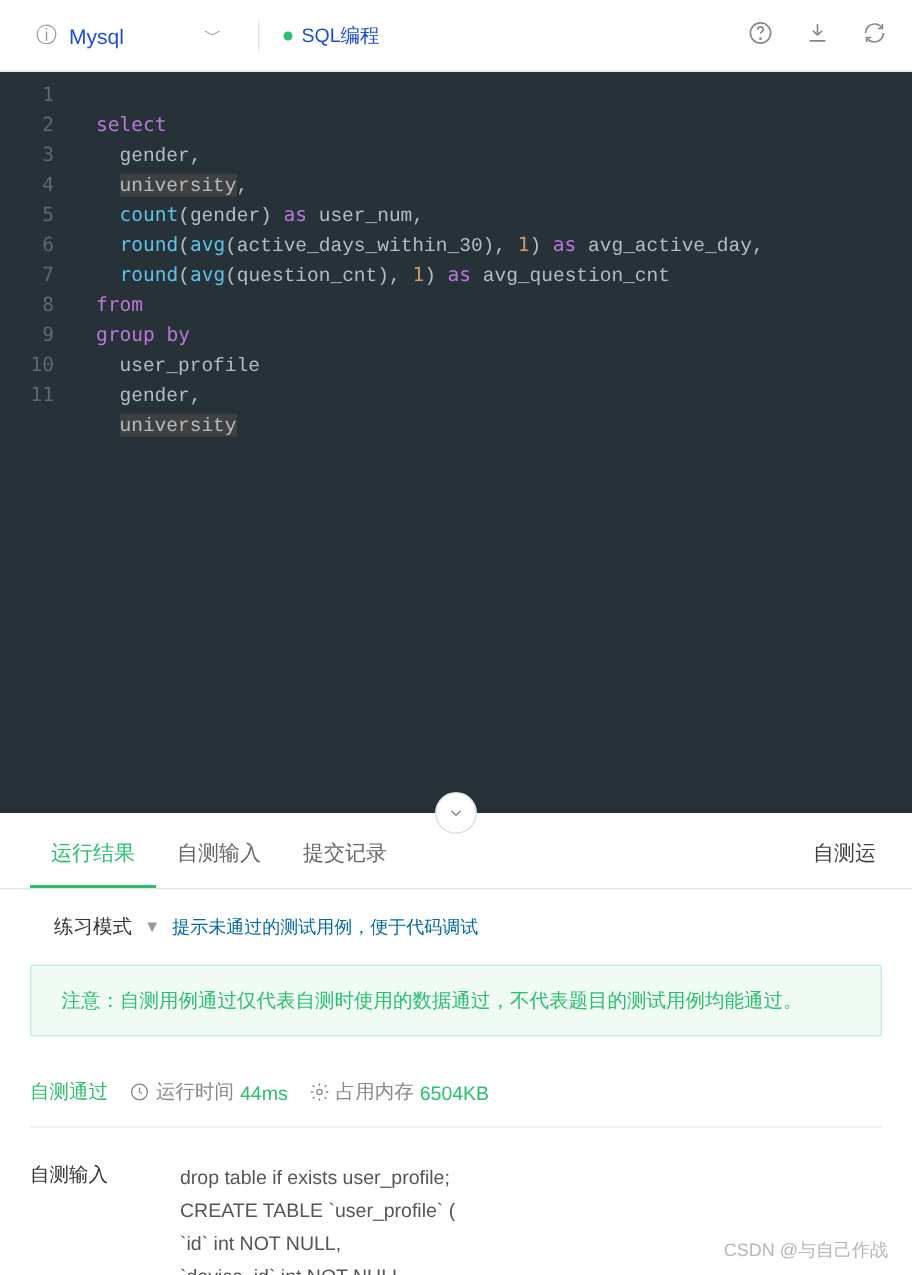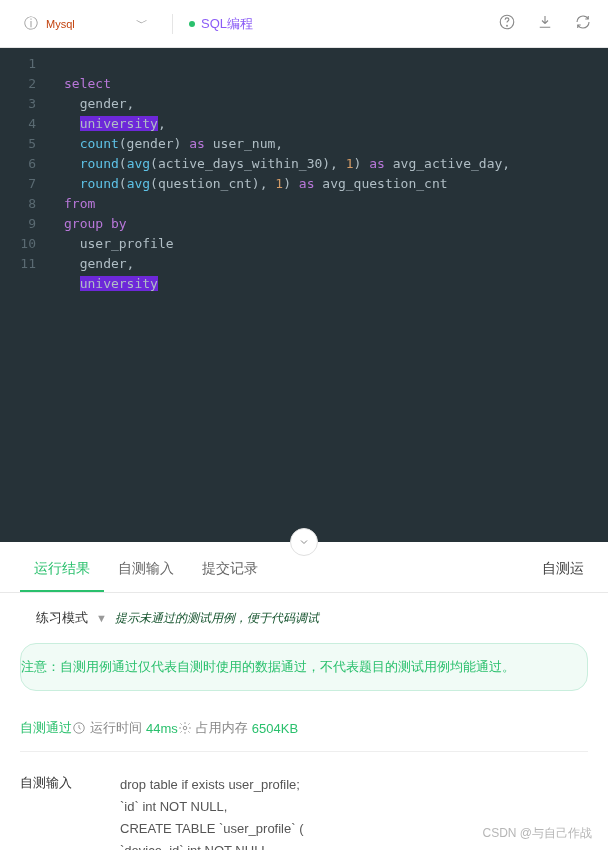--- a/index.html
+++ b/index.html
@@ -1,55 +1,55 @@
 <!DOCTYPE html>
 <html><head>
   <meta charset="utf-8">
   <style>
     * { margin: 0; padding: 0; box-sizing: border-box; }
     body { font-family: -apple-system, "PingFang SC", "Microsoft YaHei", sans-serif; font-size: 13px; width: 608px; height: 850px; overflow: hidden; background: #fff; position: relative; }
     
     .top-bar { height: 48px; display: flex; align-items: center; padding: 0 16px; border-bottom: 1px solid #e5e5e5; gap: 16px; background: #fff; }
     .lang-select { display: flex; align-items: center; gap: 8px; padding: 4px 8px; cursor: pointer; min-width: 140px; }
     .lang-select .info-icon { color: #999; font-size: 14px; }
-    .lang-select .label { color: #c2410c; font-size: 11px; flex: 1; }
+    .lang-select .label { color: #1d4ed8; font-size: 14px; flex: 1; }
     .lang-select .chevron { color: #999; font-size: 12px; }
-    .tab-indicator { display: flex; align-items: center; gap: 6px; color: #8b5cf6; font-size: 13px; }
+    .tab-indicator { display: flex; align-items: center; gap: 6px; color: #1d4ed8; font-size: 13px; }
     .tab-indicator .dot { width: 6px; height: 6px; border-radius: 50%; background: #2ac06d; }
     .top-bar .spacer { flex: 1; }
     .top-icons { display: flex; gap: 20px; color: #888; }
     .top-icons svg { width: 18px; height: 18px; }
     
     .editor { background: #263238; color: #ccc; height: 494px; font-family: Consolas, Monaco, monospace; font-size: 13px; position: relative; overflow: hidden; }
     .editor .gutter { position: absolute; left: 0; top: 0; width: 50px; padding-top: 6px; text-align: right; color: #5a6a72; }
     .editor .gutter div { height: 20px; line-height: 20px; padding-right: 14px; }
     .editor .code { position: absolute; left: 50px; top: 4px; padding-top: 22px; padding-left: 14px; }
     .editor .code .line { height: 20px; line-height: 20px; white-space: pre; }
     .k { color: #b877d9; } 
     .f { color: #5ec2e6; } 
     .n { color: #d19a66; } 
-    .hl { background: #6d28d9; }
-    .w { color: #b0bec5; }
+    .hl { background: #404040; }
+    .w { color: #b0bec5; font-family: Liberation Mono, monospace; }
     
     .collapse-btn { width: 28px; height: 28px; border-radius: 50%; background: #fff; border: 1px solid #e0e0e0; position: absolute; left: 50%; top: 528px; transform: translateX(-50%); display: flex; align-items: center; justify-content: center; color: #888; z-index: 10; }
     
     .tabs { display: flex; border-bottom: 1px solid #e8e8e8; padding: 0 20px; margin-top: 6px; }
     .tabs .tab { padding: 12px 14px; color: #666; font-size: 14px; cursor: pointer; border-bottom: 2px solid transparent; }
     .tabs .tab.active { color: #2ac06d; border-bottom-color: #2ac06d; }
     .tabs .spacer { flex: 1; }
     .tabs .run-btn { padding: 12px 4px; color: #404040; font-size: 14px; }
     
     .mode-row { padding: 16px 36px; display: flex; align-items: center; gap: 8px; }
     .mode-label { font-weight: 500; color: #333; }
     .mode-chevron { color: #999; font-size: 11px; }
-    .mode-hint { color: #14532d; font-size: 12px; font-style: italic; }
+    .mode-hint { color: #0369a1; font-size: 12px; }
     
-    .notice-box { margin: 0 20px 14px; padding: 14px 0; background: #f1fbf6; border: 1px solid #c9eedd; border-radius: 16px; color: #2ac06d; font-size: 13px; }
+    .notice-box { margin: 0 20px 14px; padding: 14px 20px; background: #f1fbf6; border: 1px solid #c9eedd; border-radius: 2px; color: #2ac06d; font-size: 13px; }
     
-    .pass-row { margin: 0 20px 14px; padding: 14px 0; border-bottom: 1px solid #eee; display: flex; align-items: flex-end; gap: 0; font-size: 13px; }
+    .pass-row { margin: 0 20px 14px; padding: 14px 0; border-bottom: 1px solid #eee; display: flex; align-items: flex-end; gap: 14px; font-size: 13px; }
     .pass-label { color: #2ac06d; font-weight: 500; }
     .metric { display: flex; align-items: center; gap: 4px; color: #888; }
     .metric svg { width: 14px; height: 14px; }
     .metric .val { color: #2ac06d; }
     
     .input-row { margin: 0 20px; padding: 8px 0; display: flex; gap: 40px; font-size: 13px; }
     .input-row .lbl { color: #333; min-width: 60px; }
     .input-row .content { color: #555; line-height: 1.7; }
     
     .watermark { position: absolute; bottom: 8px; right: 16px; color: rgba(120,120,120,0.55); font-size: 12px; pointer-events: none; }
@@ -153,20 +153,20 @@
       </svg>
     <span>占用内存</span>
     <span class="val">6504KB</span>
   </span>
 </div>
 
 <div class="input-row">
   <div class="lbl">自测输入</div>
   <div class="content">
     <div>drop table if exists user_profile;</div>
+    <div>CREATE TABLE `user_profile` (</div>
     <div>`id` int NOT NULL,</div>
-    <div>CREATE TABLE `user_profile` (</div>
     <div>`device_id` int NOT NULL,</div>
 
   </div>
 </div>
 
 <div class="watermark">CSDN @与自己作战</div>
 
 </body></html>

